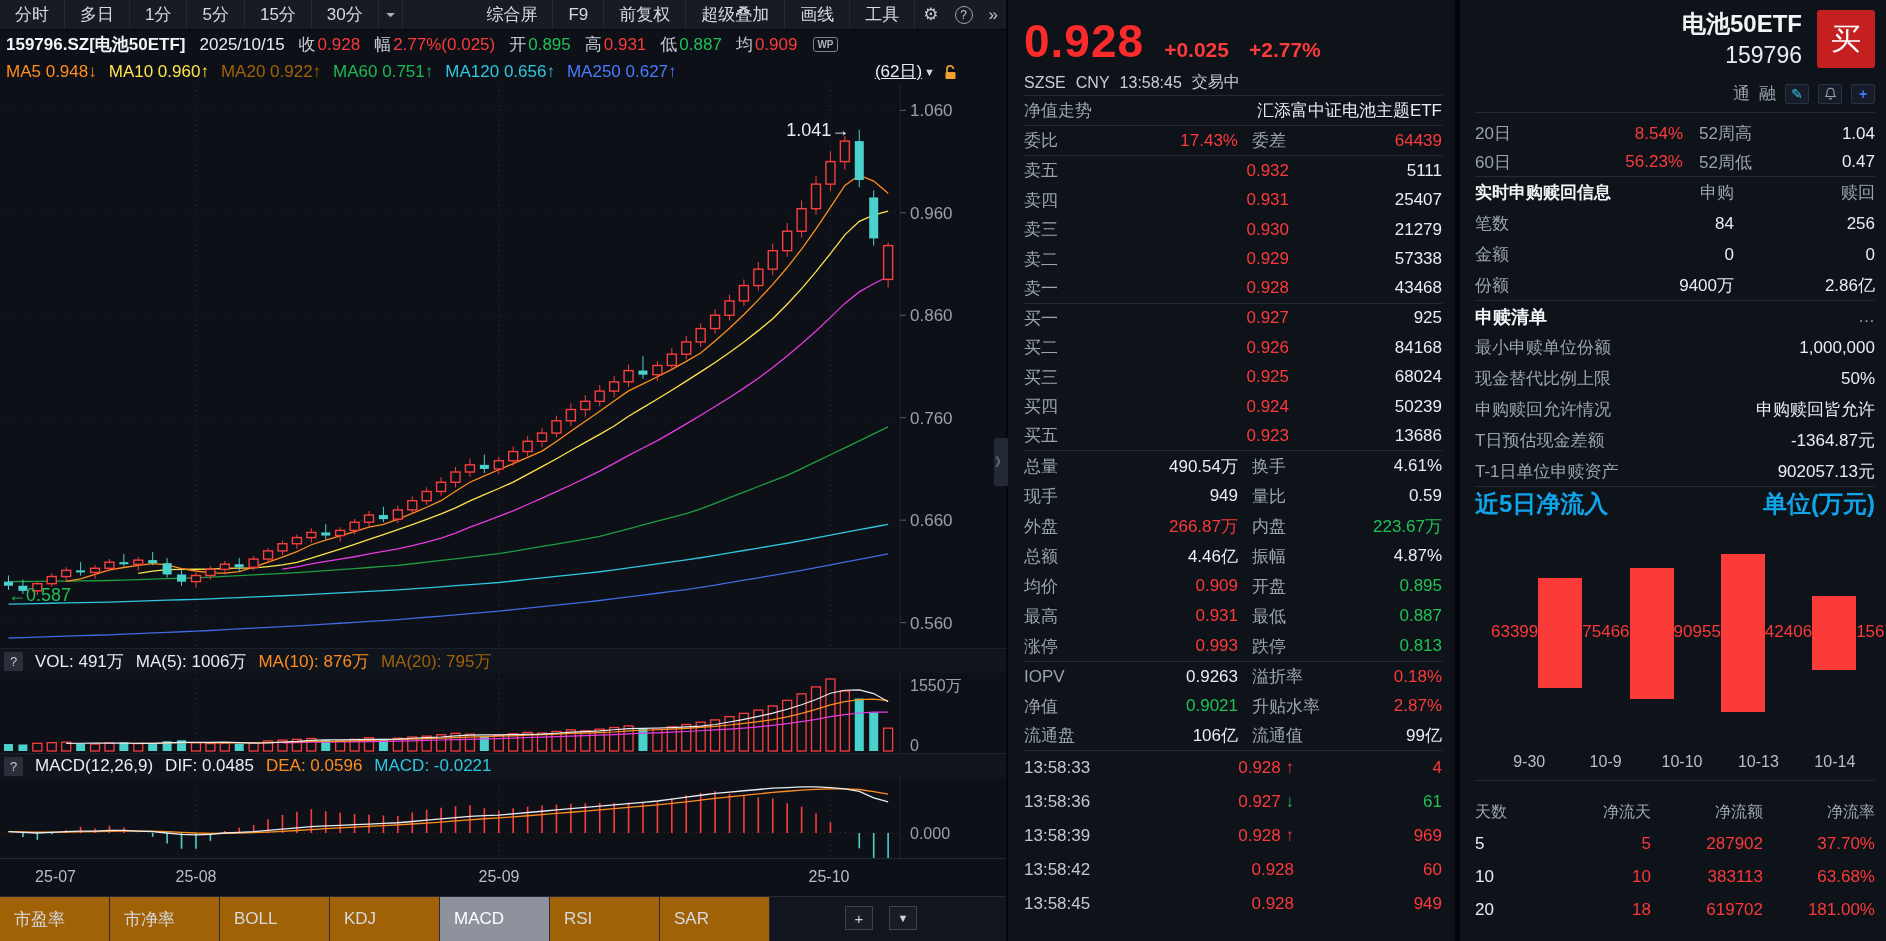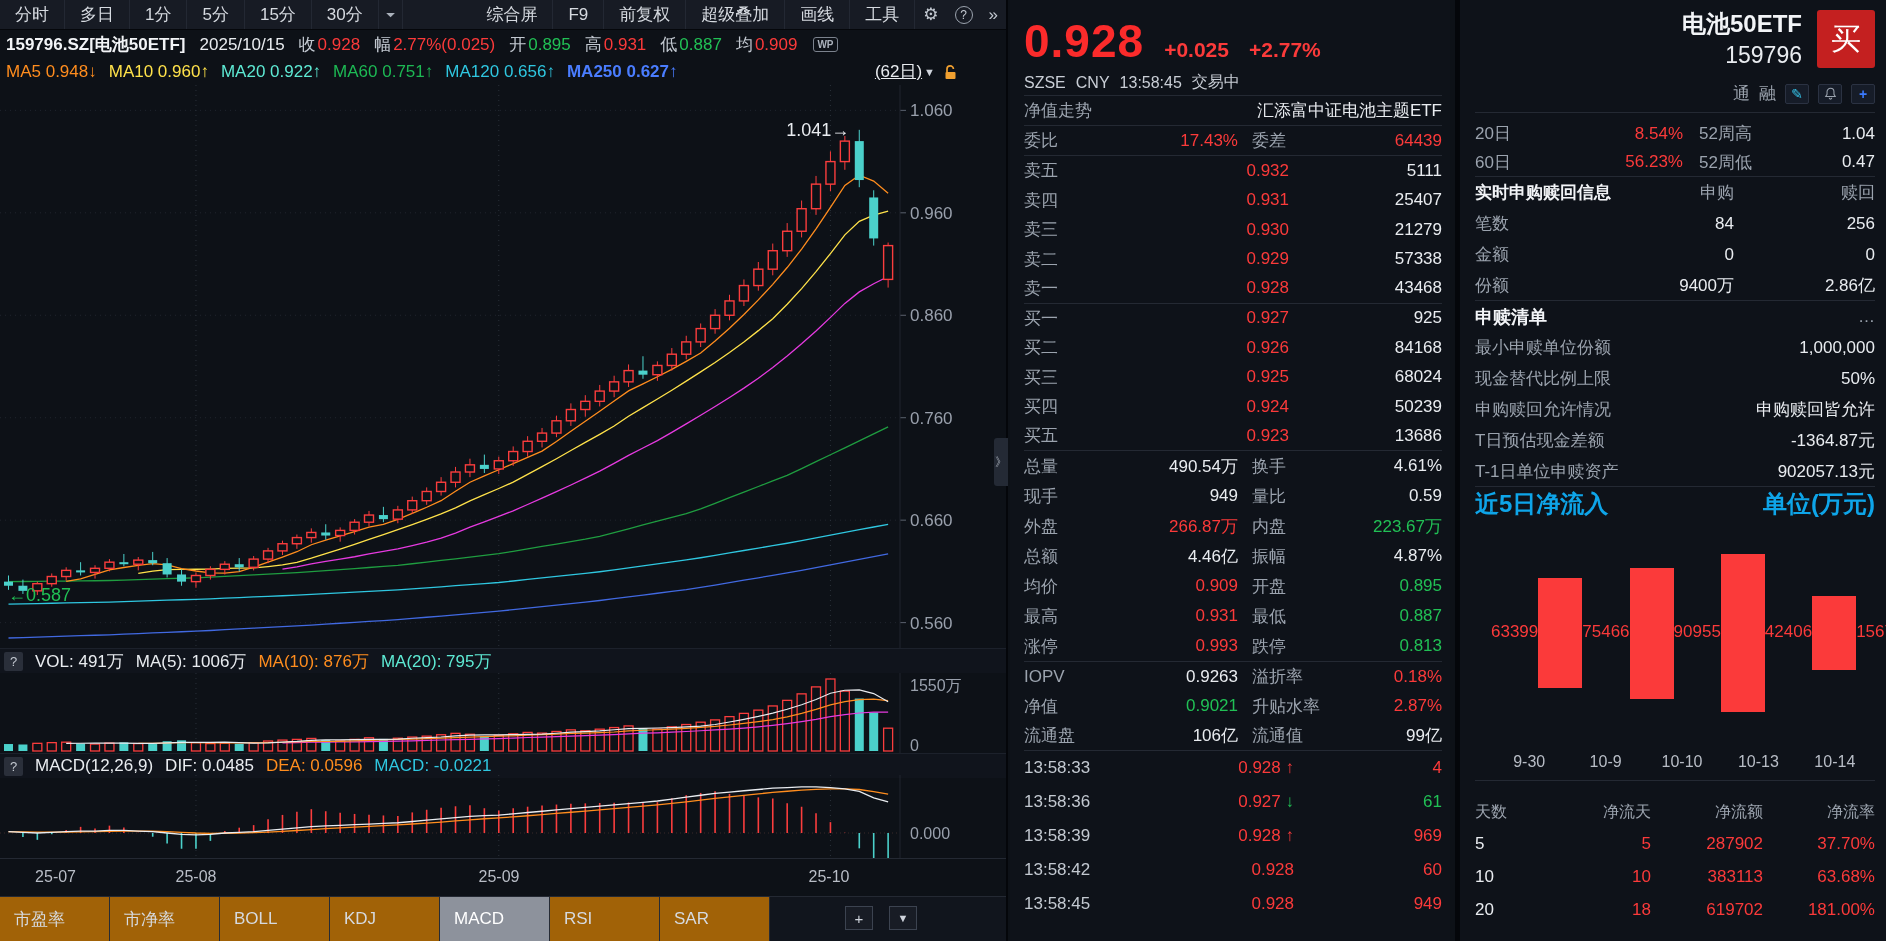--- a/index.html
+++ b/index.html
@@ -1,21 +1,21 @@
 <!DOCTYPE html>
 <html lang="zh"><head>
 <meta charset="utf-8">
 <style>
   html,body{margin:0;padding:0;background:#05070b;}
   *{box-sizing:border-box;font-family:"Liberation Sans","DejaVu Sans",sans-serif;}
   .screen{position:relative;width:1886px;height:941px;background:#0d1117;color:#e9ecf0;overflow:hidden;}
 
   
-  .c-red{color:#fb3a3a;} .c-green{color:#21c055;} .c-wh{color:#e9ecf0;} .c-whb{color:#f2f4f7;font-weight:bold;} .c-orange{color:#ff8d1e;} .c-yellow{color:#ffe24a;} .c-magenta{color:#5eead4;}
-  .c-green2{color:#1db954;} .c-cyan{color:#2fc7e0;} .c-blue{color:#4a7dff;font-weight:bold;}
+  .c-red{color:#fb3a3a;} .c-green{color:#21c055;} .c-wh{color:#e9ecf0;} .c-whb{color:#f2f4f7;font-weight:bold;} .c-orange{color:#ff8d1e;} .c-yellow{color:#ffe24a;} .c-magenta{color:#a16207;}
+  .c-green2{color:#1db954;} .c-cyan{color:#2fc7e0;} .c-blue{color:#4a7dff;}
 
   
   .left-panel{position:absolute;left:0;top:0;width:1008px;height:941px;background:#0d1117;border-right:2px solid #04060a;}
   .toolbar{position:absolute;left:0;top:0;width:100%;height:30px;background:#171b24;border-bottom:1px solid #05070b;display:flex;align-items:stretch;font-size:17px;color:#d6dae0;}
   .tb-btn{padding:0 15px;display:flex;align-items:center;border-right:1px solid #232833;cursor:pointer;white-space:nowrap;}
   .tb-caret{padding:0 7px;display:flex;align-items:center;border-right:1px solid #232833;font-size:12px;color:#aab1bb;}
   .tb-gap{width:104px;}
   .tb-icon{display:flex;align-items:center;padding:0 8px;color:#c3c9d1;font-size:17px;}
   .help-circle{width:18px;height:18px;border:1px solid #9ba3ae;border-radius:50%;color:#c3c9d1;font-size:12px;display:flex;align-items:center;justify-content:center;}
   .info-line{position:absolute;left:0;top:31px;width:100%;height:27px;display:flex;align-items:center;font-size:17px;padding:0 0 0 6px;white-space:nowrap;}

